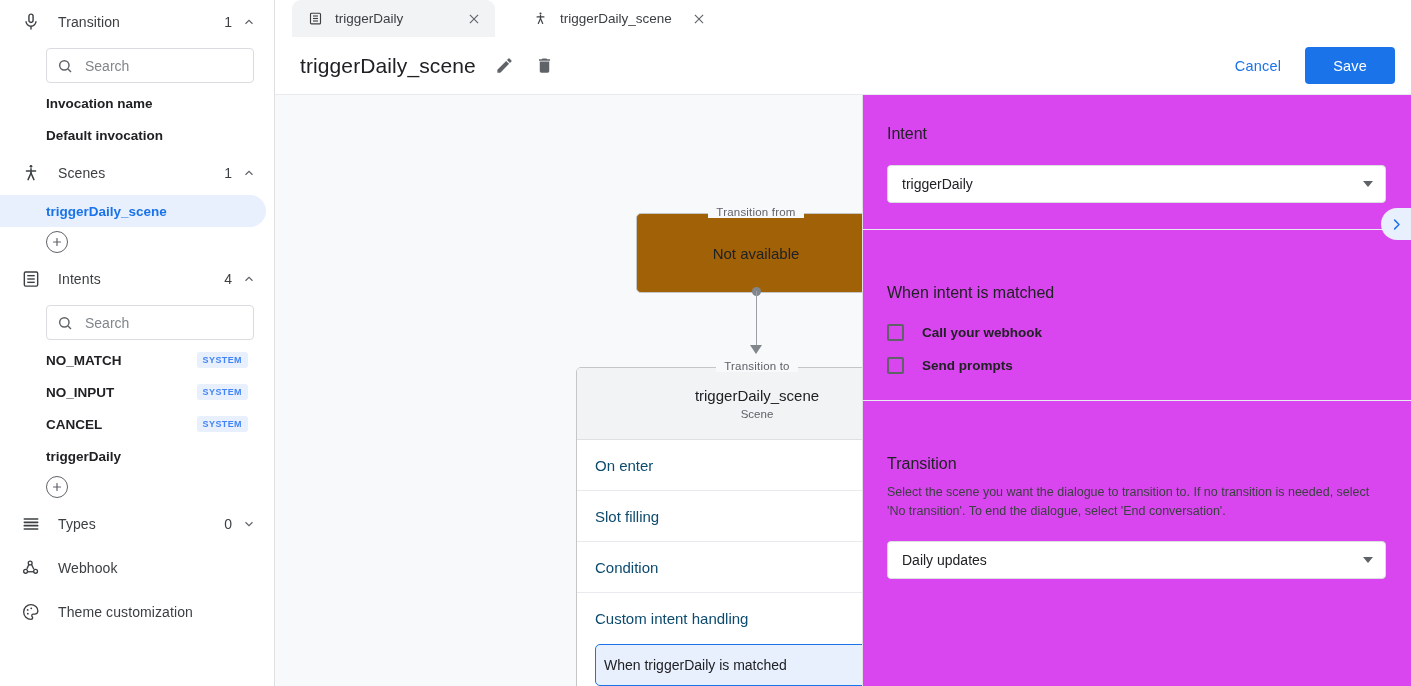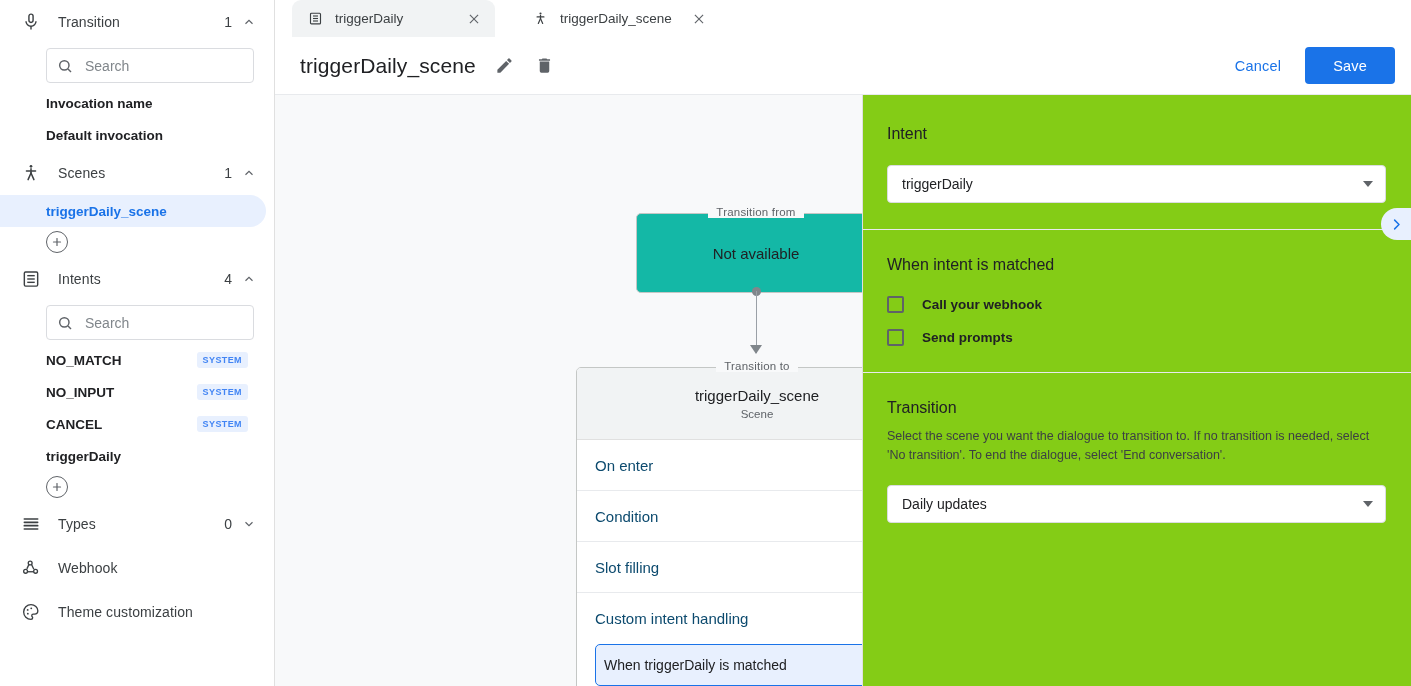--- a/index.html
+++ b/index.html
@@ -124,21 +124,21 @@
 
   
   .canvas {
     flex: 1; background: #f8f9fa; position: relative; overflow: hidden;
     min-width: 0;
   }
 
   .fieldset-node {
     position: absolute;
     border: 1px solid #c4c7c5; border-radius: 5px;
-    background: #14b8a6;
+    background: #a16207;
   }
   .fs-legend {
     position: absolute; top: -8px; left: 0; right: 0;
     display: flex; align-items: center; justify-content: center;
     pointer-events: none;
   }
   .fs-legend span {
     background: #f8f9fa; padding: 0 8px;
     font-size: 11.5px; color: #5f6368; letter-spacing: .2px;
   }
@@ -186,24 +186,24 @@
   .scene-sub-block { border-bottom: 1px solid #e8eaed; padding: 0 0 12px 0; }
   .scene-chip {
     margin: 0 18px; height: 42px;
     background: #e8f0fe; border: 1.4px solid #1a73e8; border-radius: 5px;
     display: flex; align-items: center; padding: 0 8px;
     font-size: 14px; color: #202124; cursor: pointer; position: relative;
   }
 
   
   .panel {
-    width: 549px; flex: 0 0 549px; background: #84cc16;
+    width: 549px; flex: 0 0 549px; background: #d946ef;
     border-left: 1px solid #e0e0e0;
     display: flex; flex-direction: column;
-    position: relative; overflow: hidden;
+    position: relative; overflow: hidden; gap: 28px;
   }
   .panel-section { padding: 26px 25px 26px 24px; border-bottom: 1px solid #e8eaed; }
   .panel-section.nb { border-bottom: none; }
   .panel-h { font-size: 16px; color: #202124; margin: 0 0 22px 0; font-weight: normal; }
   .panel-h.tight { margin-bottom: 10px; }
   .panel-desc { font-size: 12.5px; color: #3c4043; line-height: 1.5; margin: 0 0 20px 0; }
   .select-box {
     height: 38px; border: 1px solid #dadce0; border-radius: 4px;
     display: flex; align-items: center; padding: 0 12px 0 14px;
     cursor: pointer; background: #fff;
@@ -493,26 +493,26 @@
             <div class="sh-title">triggerDaily_scene</div>
             <div class="sh-sub">Scene</div>
           </div>
 
           <div class="scene-row">
             <span class="srl">On enter</span>
 
           </div>
 
           <div class="scene-row">
+            <span class="srl">Slot filling</span>
+
+          </div>
+
+          <div class="scene-row">
             <span class="srl">Condition</span>
-
-          </div>
-
-          <div class="scene-row">
-            <span class="srl">Slot filling</span>
 
           </div>
 
           <div class="scene-sub-block">
             <div class="scene-row" style="border-bottom:none;">
               <span class="srl">Custom intent handling</span>
 
             </div>
             <div class="scene-chip">
               <span>When triggerDaily is matched</span>

